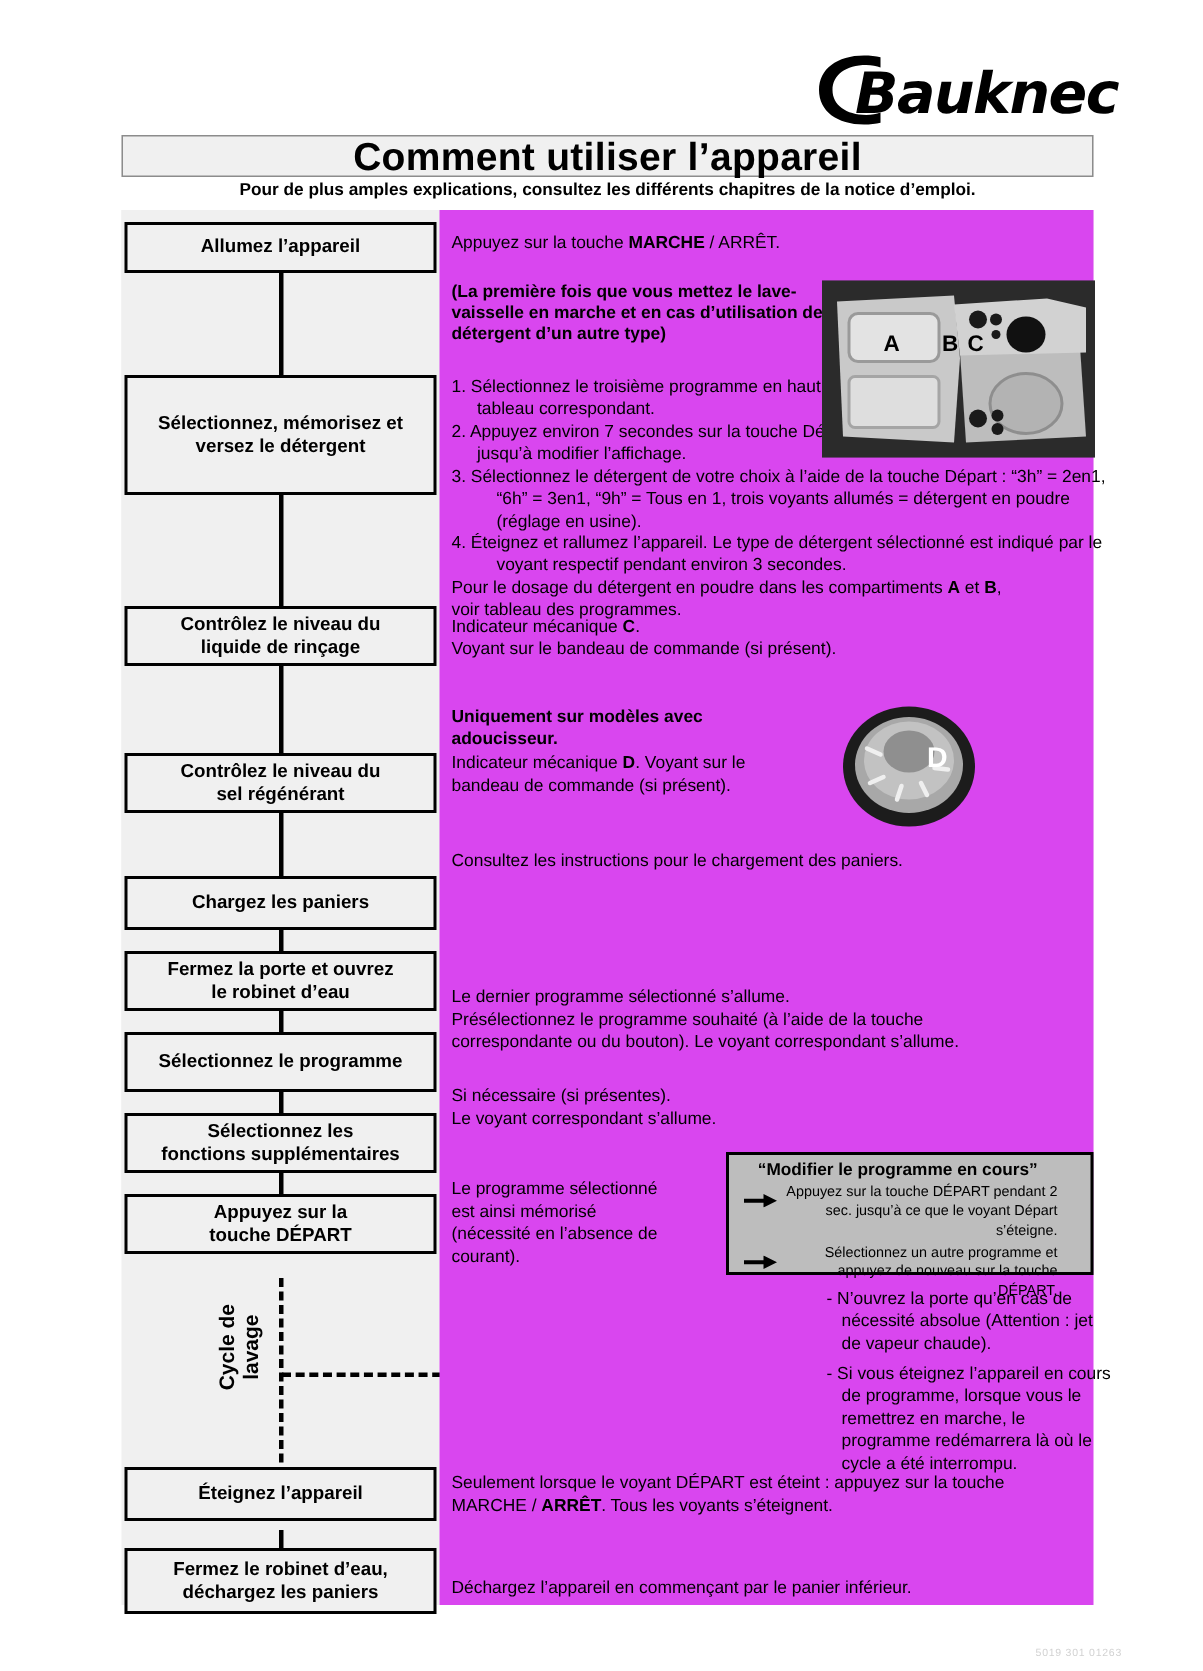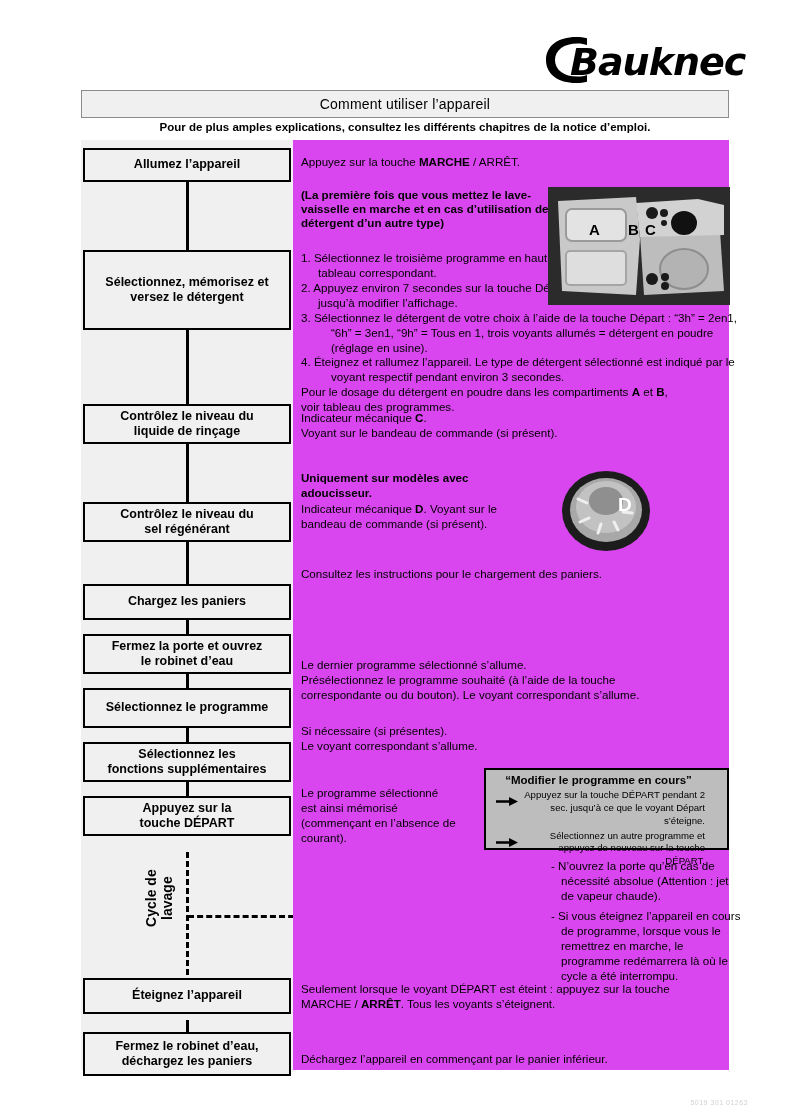--- a/index.html
+++ b/index.html
@@ -34,22 +34,22 @@
     width: 648px;
     height: 28px;
     border: 1px solid #8c8c8c;
     background: #f0f0f0;
     box-sizing: border-box;
     display: flex;
     align-items: center;
     justify-content: center;
   }
   #title-bar .t {
-    font-size: 14px;
-    font-weight: normal;
+    font-size: 26px;
+    font-weight: bold;
     letter-spacing: 0.2px;
   }
   #subtitle {
     position: absolute;
     left: 81px;
     top: 121px;
     width: 648px;
     text-align: center;
     font-size: 11.5px;
     font-weight: bold;
@@ -357,21 +357,21 @@
     </div>
 
     <div class="rtext" style="left:8px;top:583px;width:425px;">
       <span>Si nécessaire (si présentes).</span><br>
       <span>Le voyant correspondant s’allume.</span>
     </div>
 
     <div class="rtext" style="left:8px;top:645px;width:180px;">
       <span>Le programme sélectionné</span><br>
       <span>est ainsi mémorisé</span><br>
-      <span>(commençant en l’absence de</span><br>
+      <span>(nécessité en l’absence de</span><br>
       <span>courant).</span>
     </div>
 
     <div class="rtext hang" style="left:258px;top:718px;width:180px;">
       <span>- N’ouvrez la porte qu’en cas de nécessité absolue (Attention : jet de vapeur chaude).</span>
     </div>
     <div class="rtext hang" style="left:258px;top:768px;width:180px;">
       <span>- Si vous éteignez l’appareil en cours de programme, lorsque vous le remettrez en marche, le programme redémarrera là où le cycle a été interrompu.</span>
     </div>
 

